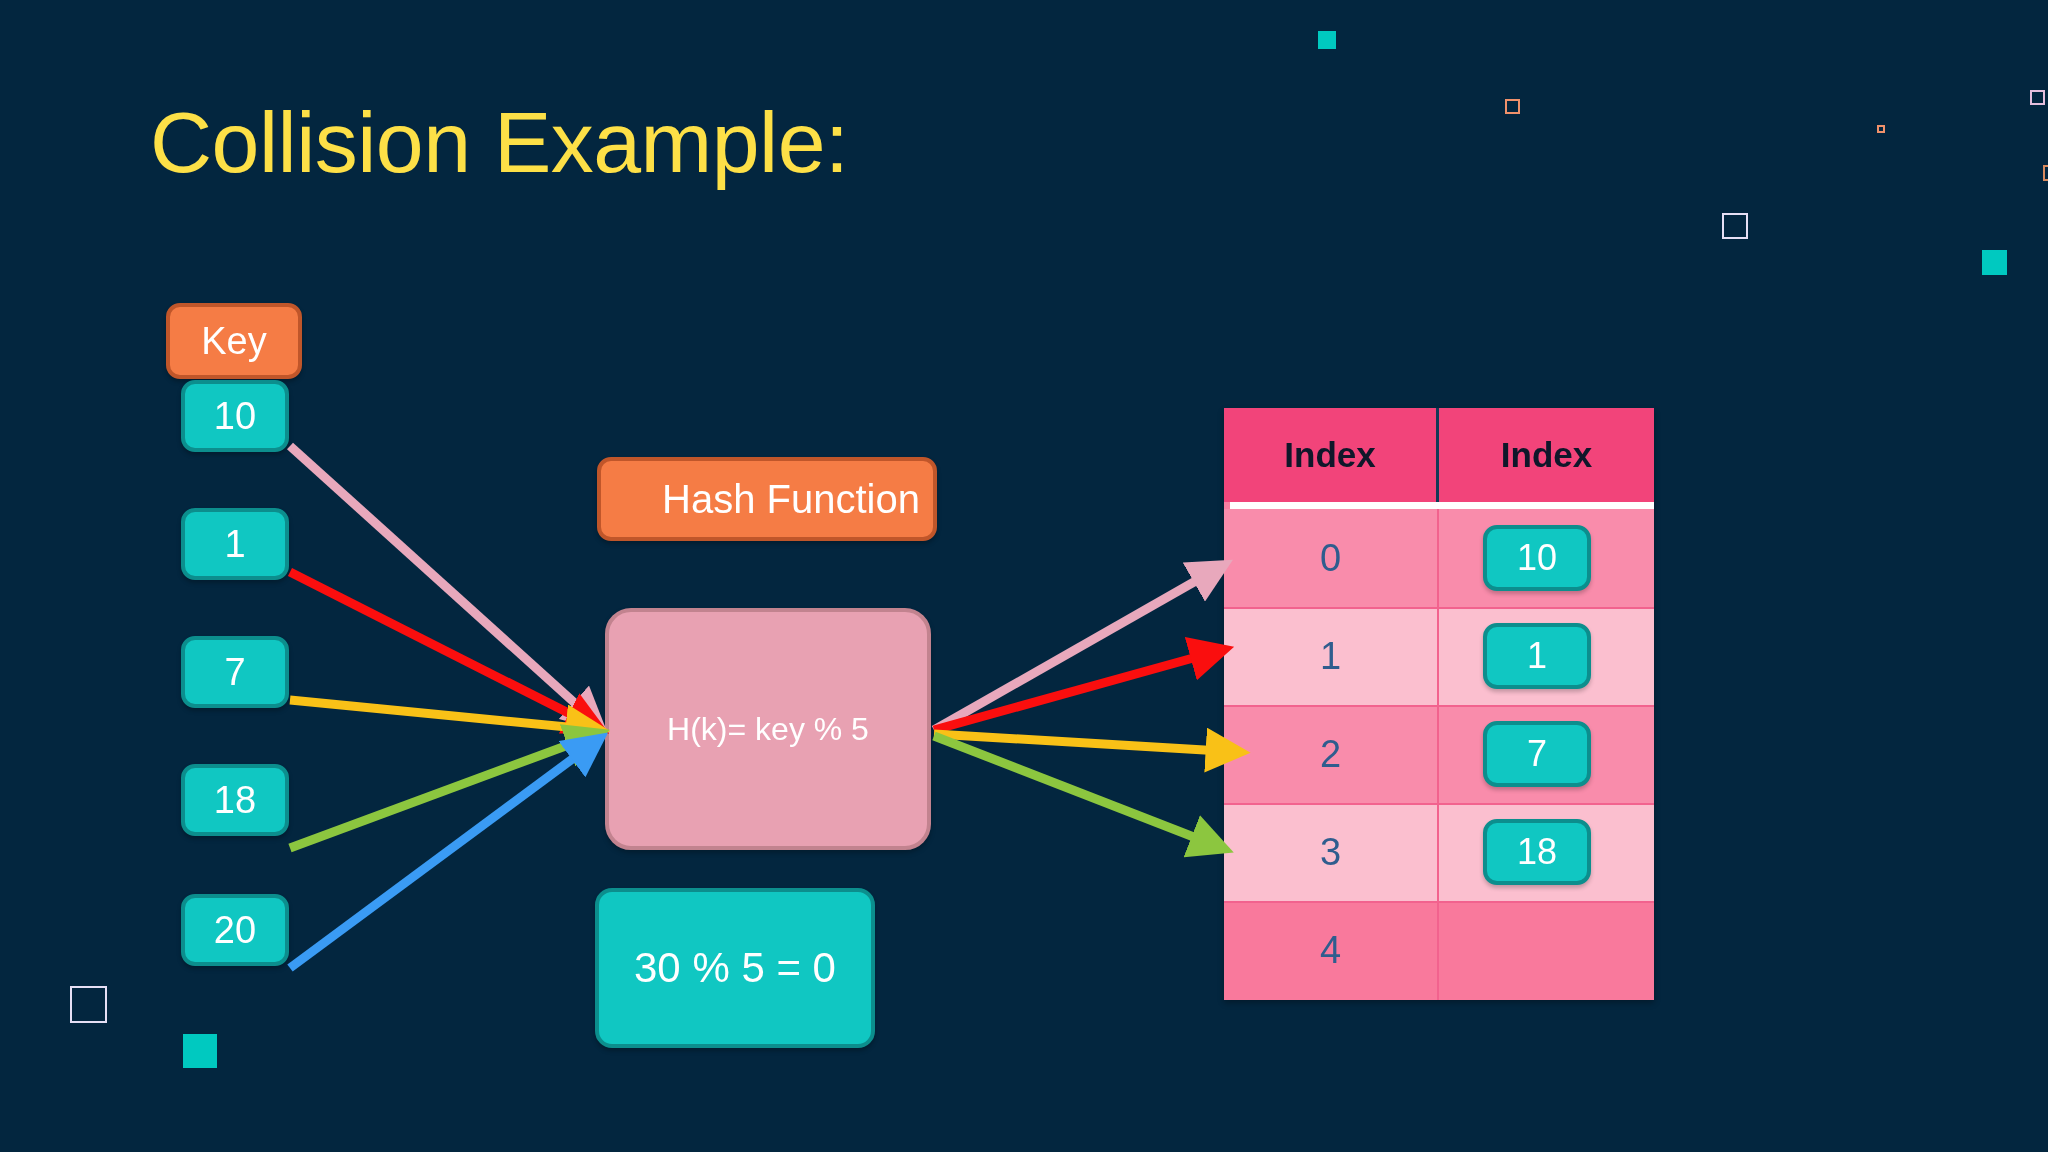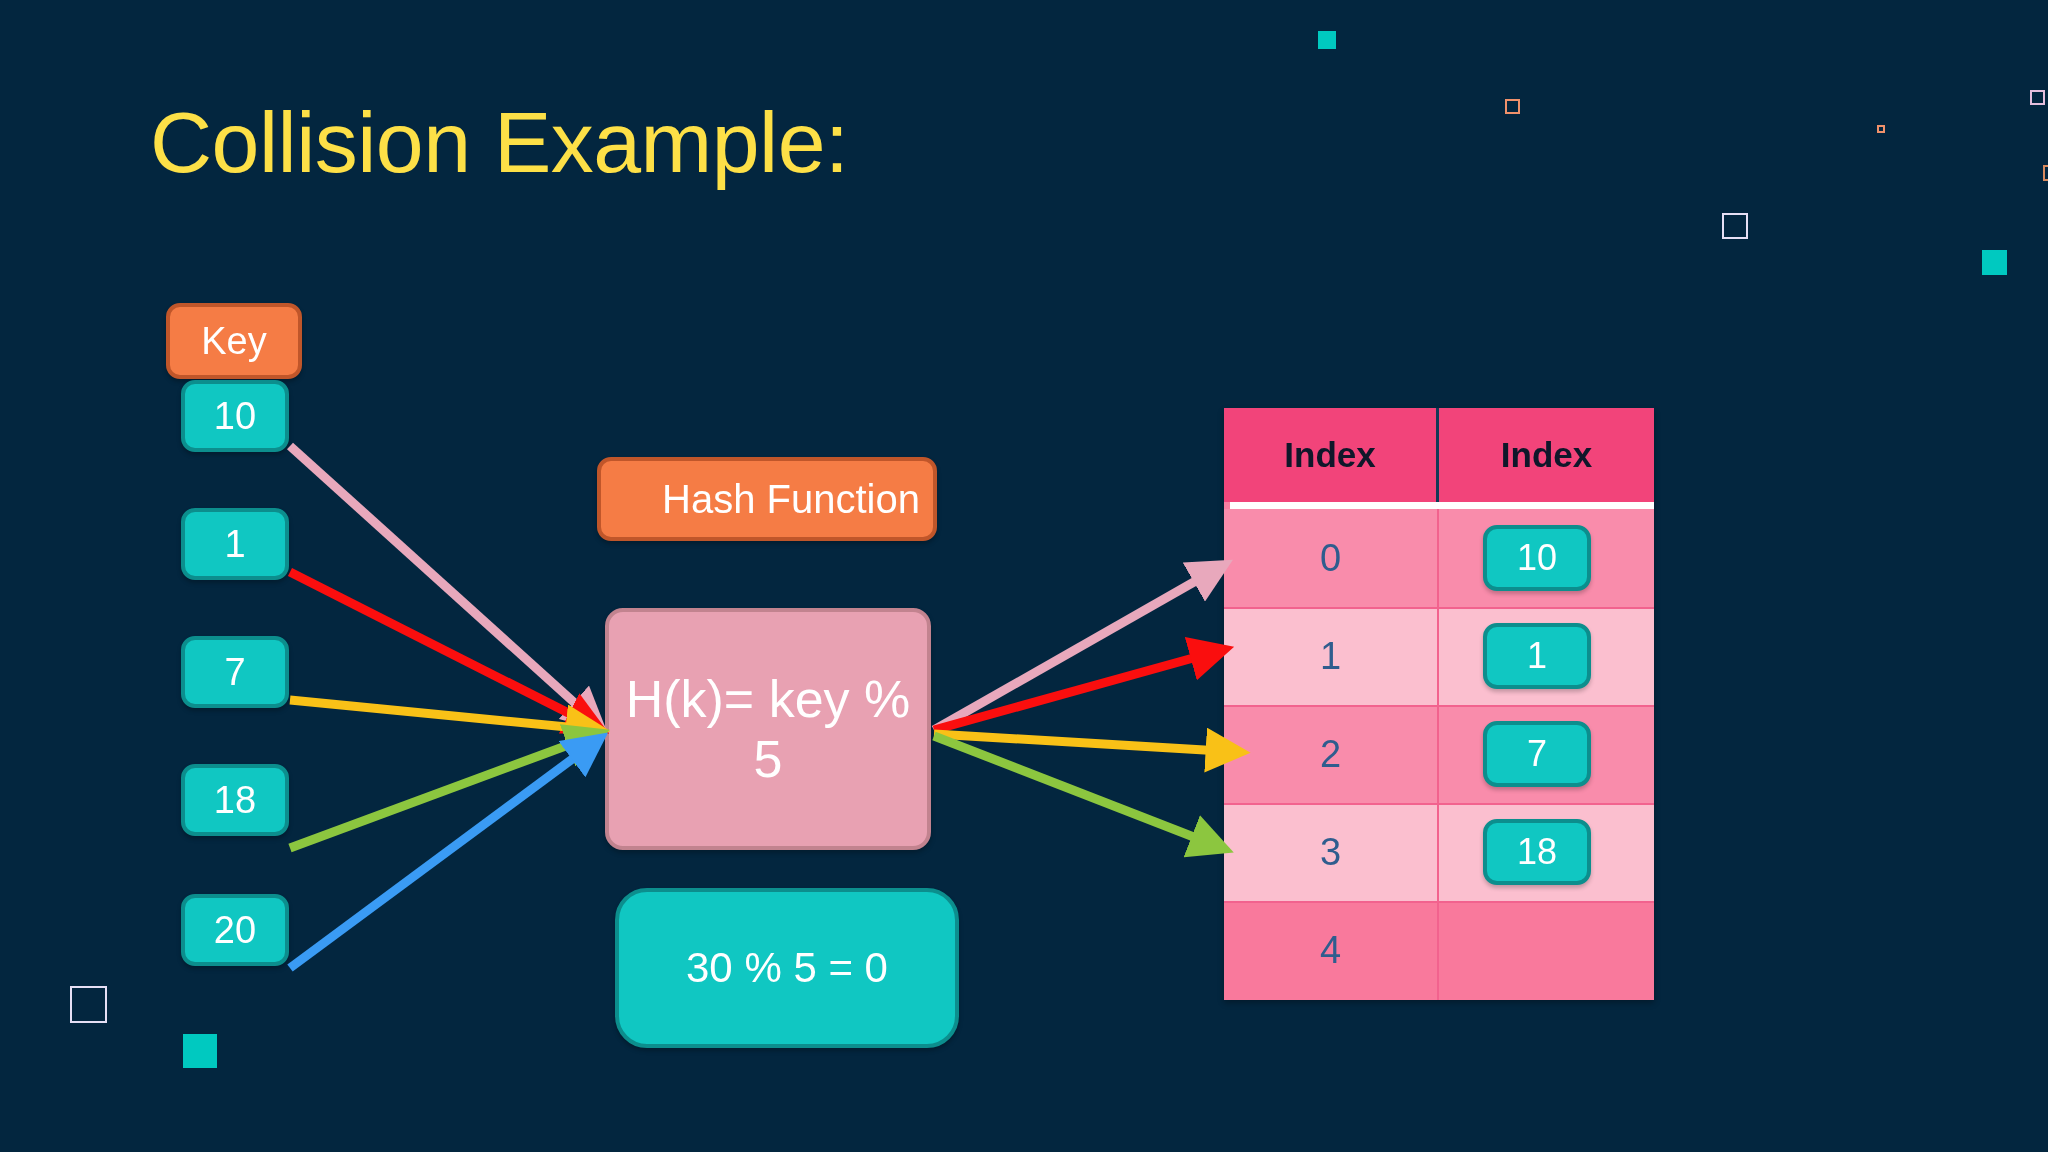--- a/index.html
+++ b/index.html
@@ -83,28 +83,27 @@
   
   #hash-function-label {
     left: 597px; top: 457px;
     width: 340px; height: 84px;
     font-size: 40px;
     padding-left: 48px;
   }
   #hash-formula {
     left: 605px; top: 608px;
     width: 326px; height: 242px;
-    font-size: 52px;
-    border-radius: 18px;
+    font-size: 32px;
   }
   #mod-result {
-    left: 615px; top: 888px;
-    width: 344px; height: 160px;
+    left: 595px; top: 888px;
+    width: 280px; height: 160px;
     font-size: 42px;
-    border-radius: 32px;
+    border-radius: 17px;
   }
 
   
   #hash-table {
     position: absolute;
     left: 1224px;
     top: 408px;
     width: 430px;
     height: 592px;
     box-sizing: border-box;

